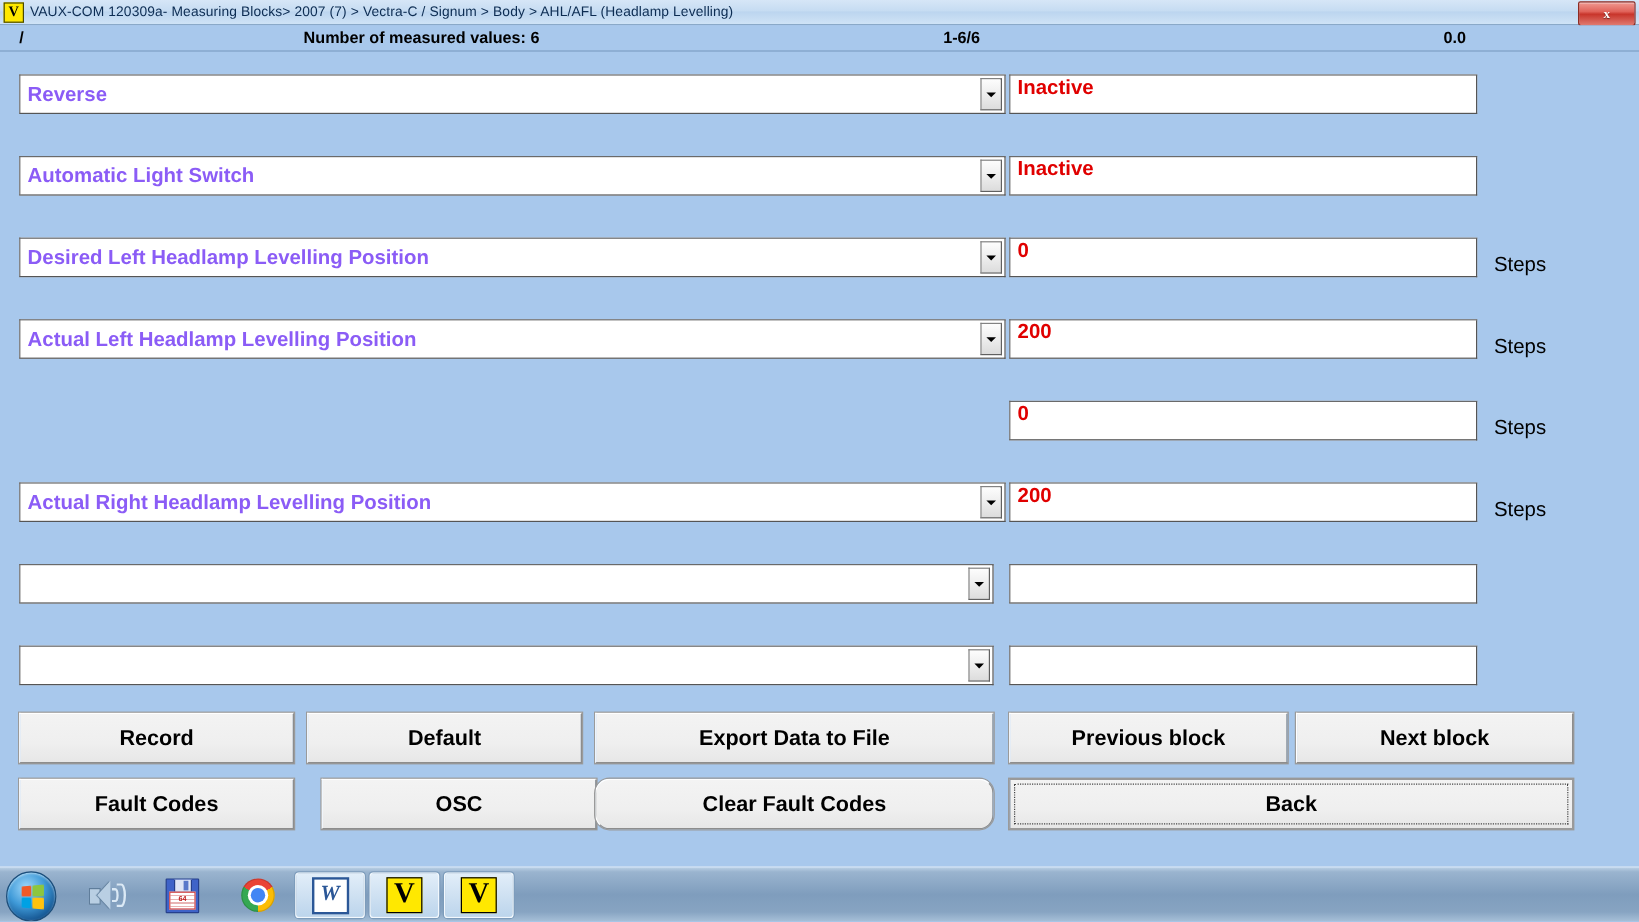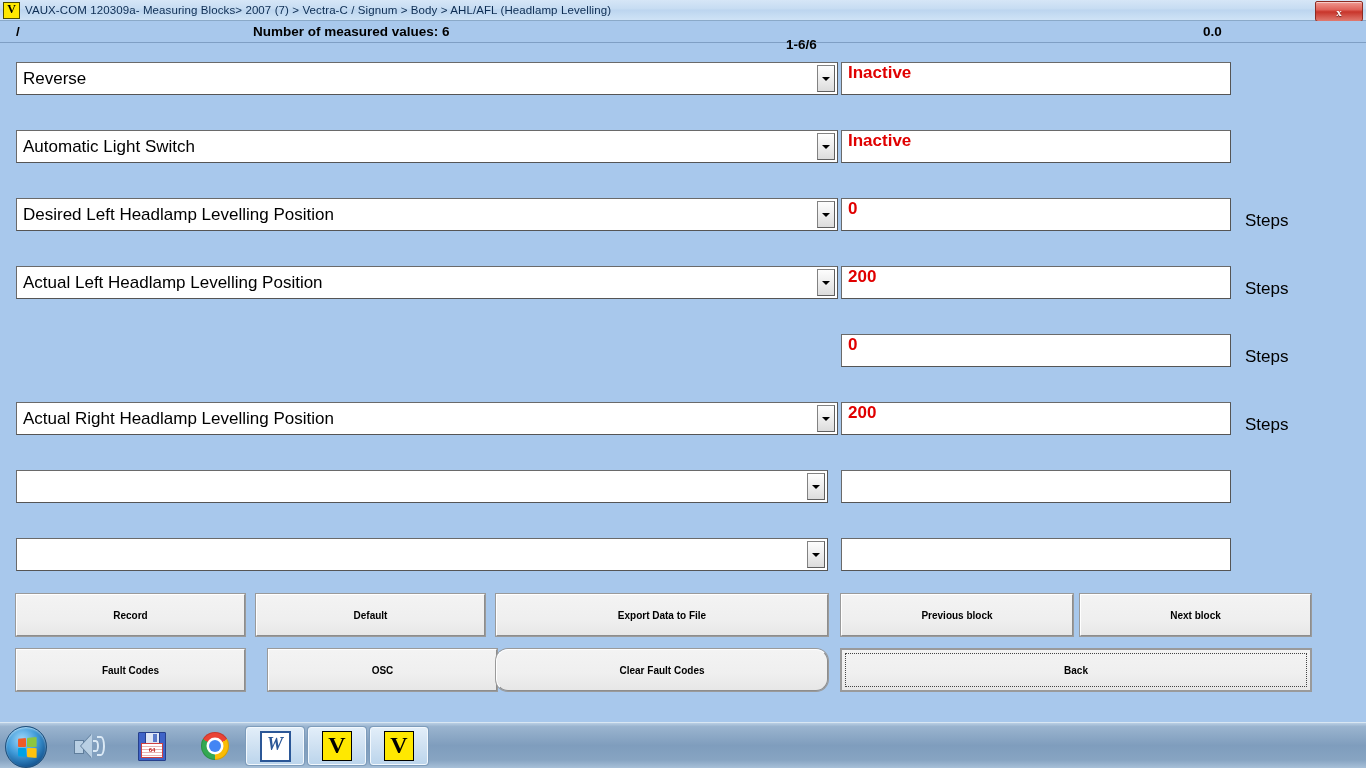--- a/index.html
+++ b/index.html
@@ -63,21 +63,21 @@
     width: 1366px; height: 22px;
     background: #a8c8ec;
     border-bottom: 1px solid #7f9fc4;
     font-size: 13.5px;
     font-weight: bold;
     color: #000;
     box-sizing: border-box;
   }
   .hdr-slash   { position: absolute; left: 16px;  top: 3px; }
   .hdr-count   { position: absolute; left: 253px; top: 3px; }
-  .hdr-range   { position: absolute; left: 786px; top: 16px; }
+  .hdr-range   { position: absolute; left: 786px; top: 3px; }
   .hdr-value   { position: absolute; left: 1203px; top: 3px; }
 
   
   .rows { position: absolute; top: 43px; left: 0; width: 1366px; }
   .row {
     position: relative;
     height: 68px;
   }
 
   .combo {
@@ -86,24 +86,25 @@
     background: #fff;
     border: 1px solid #555;
     border-top-color: #6a6a6a;
     border-left-color: #6a6a6a;
     box-sizing: border-box;
     display: flex; align-items: center;
   }
   .combo-label {
     padding-left: 6px;
     font-size: 17px;
-    color: #000000;
+    color: #8b5cf6;
     white-space: nowrap;
     overflow: hidden;
     font-family: "Liberation Sans", sans-serif;
+    font-weight: bold;
   }
   .combo-arrow {
     position: absolute; right: 2px; top: 2px;
     width: 18px; height: 27px;
     background: linear-gradient(to bottom, #fdfdfd 0%, #ececec 55%, #dcdcdc 100%);
     border: 1px solid #828282;
     border-right-color: #606060;
     border-bottom-color: #606060;
     box-sizing: border-box;
     display: flex; align-items: center; justify-content: center;
@@ -147,21 +148,21 @@
   .btn {
     position: absolute;
     height: 42px;
     background: linear-gradient(to bottom, #f3f3f3 0%, #efefef 60%, #e7e7e7 100%);
     border: 1px solid #fff;
     border-right-color: #8d8d8d;
     border-bottom-color: #8d8d8d;
     box-shadow: 0 0 0 1px #9a9a9a;
     box-sizing: border-box;
     display: flex; align-items: center; justify-content: center;
-    font-size: 10px; font-weight: bold; color: #000;
+    font-size: 18px; font-weight: bold; color: #000;
     cursor: pointer;
     pointer-events: auto;
     white-space: nowrap;
   }
   .btn.focused {
     border: 1px solid #9a9a9a;
     box-shadow: 0 0 0 1px #9a9a9a;
   }
   .btn.focused .focus-ring {
     position: absolute; left: 3px; top: 3px; right: 3px; bottom: 3px;

